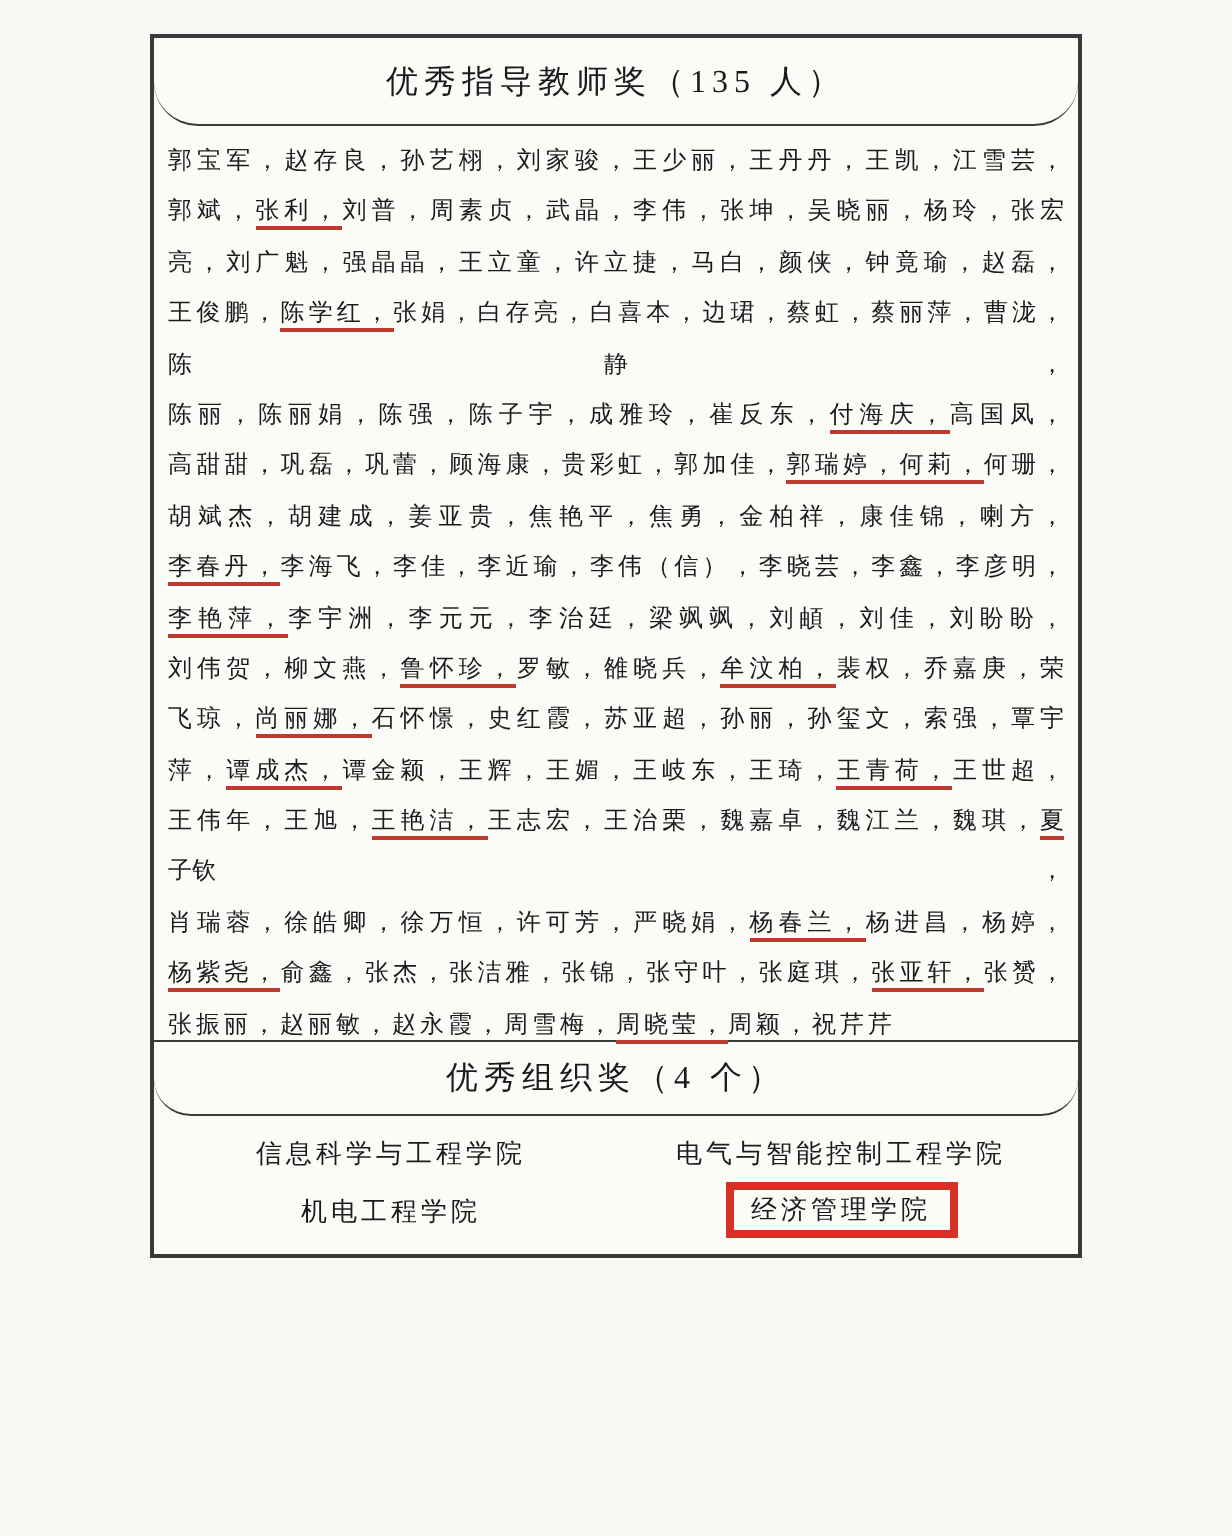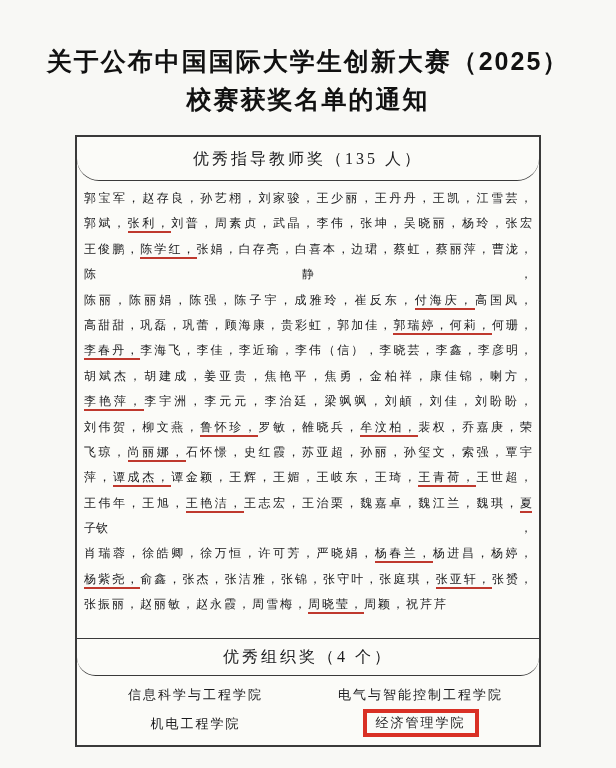--- a/index.html
+++ b/index.html
@@ -46,41 +46,38 @@
   .org-cell { text-align:center; }
   .boxed {
     display:inline-block; border:4px solid var(--box-red);
     padding:1px 9px; margin:-5px 0 -2px;
   }
 </style>
 </head>
 <body>
 
 <div class="page">
-  <h1 class="title">
-    <span class="tline">关于公布中国国际大学生创新大赛（2025）</span>
-    <span class="tline">校赛获奖名单的通知</span>
-  </h1>
 
   <div class="award-table">
     <div class="section-header">优秀指导教师奖（135 人）</div>
 
     <div class="names">
         <div class="name-line"><span>郭宝军，赵存良，孙艺栩，刘家骏，王少丽，王丹丹，王凯，江雪芸，</span></div>
         <div class="name-line"><span>郭斌，</span><span class="uname">张利，</span><span>刘普，周素贞，武晶，李伟，张坤，吴晓丽，杨玲，张宏</span></div>
+        <div class="name-line"><span>亮，刘广魁，强晶晶，王立童，许立捷，马白，颜侠，钟竟瑜，赵磊，</span></div>
         <div class="name-line"><span>王俊鹏，</span><span class="uname">陈学红，</span><span>张娟，白存亮，白喜本，边珺，蔡虹，蔡丽萍，曹泷，</span></div>
         <div class="name-line spread">
           <span>陈</span>
           <span>静</span>
           <span>，</span>
         </div>
         <div class="name-line"><span>陈丽，陈丽娟，陈强，陈子宇，成雅玲，崔反东，</span><span class="uname">付海庆，</span><span>高国凤，</span></div>
         <div class="name-line"><span>高甜甜，巩磊，巩蕾，顾海康，贵彩虹，郭加佳，</span><span class="uname">郭瑞婷，</span><span class="uname">何莉，</span><span>何珊，</span></div>
+        <div class="name-line"><span>胡斌杰，胡建成，姜亚贵，焦艳平，焦勇，金柏祥，康佳锦，喇方，</span></div>
         <div class="name-line"><span class="uname">李春丹，</span><span>李海飞，李佳，李近瑜，李伟（信），李晓芸，李鑫，李彦明，</span></div>
-        <div class="name-line"><span>胡斌杰，胡建成，姜亚贵，焦艳平，焦勇，金柏祥，康佳锦，喇方，</span></div>
         <div class="name-line"><span class="uname">李艳萍，</span><span>李宇洲，李元元，李治廷，梁飒飒，刘頔，刘佳，刘盼盼，</span></div>
         <div class="name-line"><span>刘伟贺，柳文燕，</span><span class="uname">鲁怀珍，</span><span>罗敏，雒晓兵，</span><span class="uname">牟汶柏，</span><span>裴权，乔嘉庚，荣</span></div>
         <div class="name-line"><span>飞琼，</span><span class="uname">尚丽娜，</span><span>石怀憬，史红霞，苏亚超，孙丽，孙玺文，索强，覃宇</span></div>
         <div class="name-line"><span>萍，</span><span class="uname">谭成杰，</span><span>谭金颖，王辉，王媚，王岐东，王琦，</span><span class="uname">王青荷，</span><span>王世超，</span></div>
         <div class="name-line"><span>王伟年，王旭，</span><span class="uname">王艳洁，</span><span>王志宏，王治栗，魏嘉卓，魏江兰，魏琪，</span><span class="uname">夏</span></div>
         <div class="name-line spread">
           <span class="uname">子钦</span>
           <span>，</span>
         </div>
         <div class="name-line"><span>肖瑞蓉，徐皓卿，徐万恒，许可芳，严晓娟，</span><span class="uname">杨春兰，</span><span>杨进昌，杨婷，</span></div>

